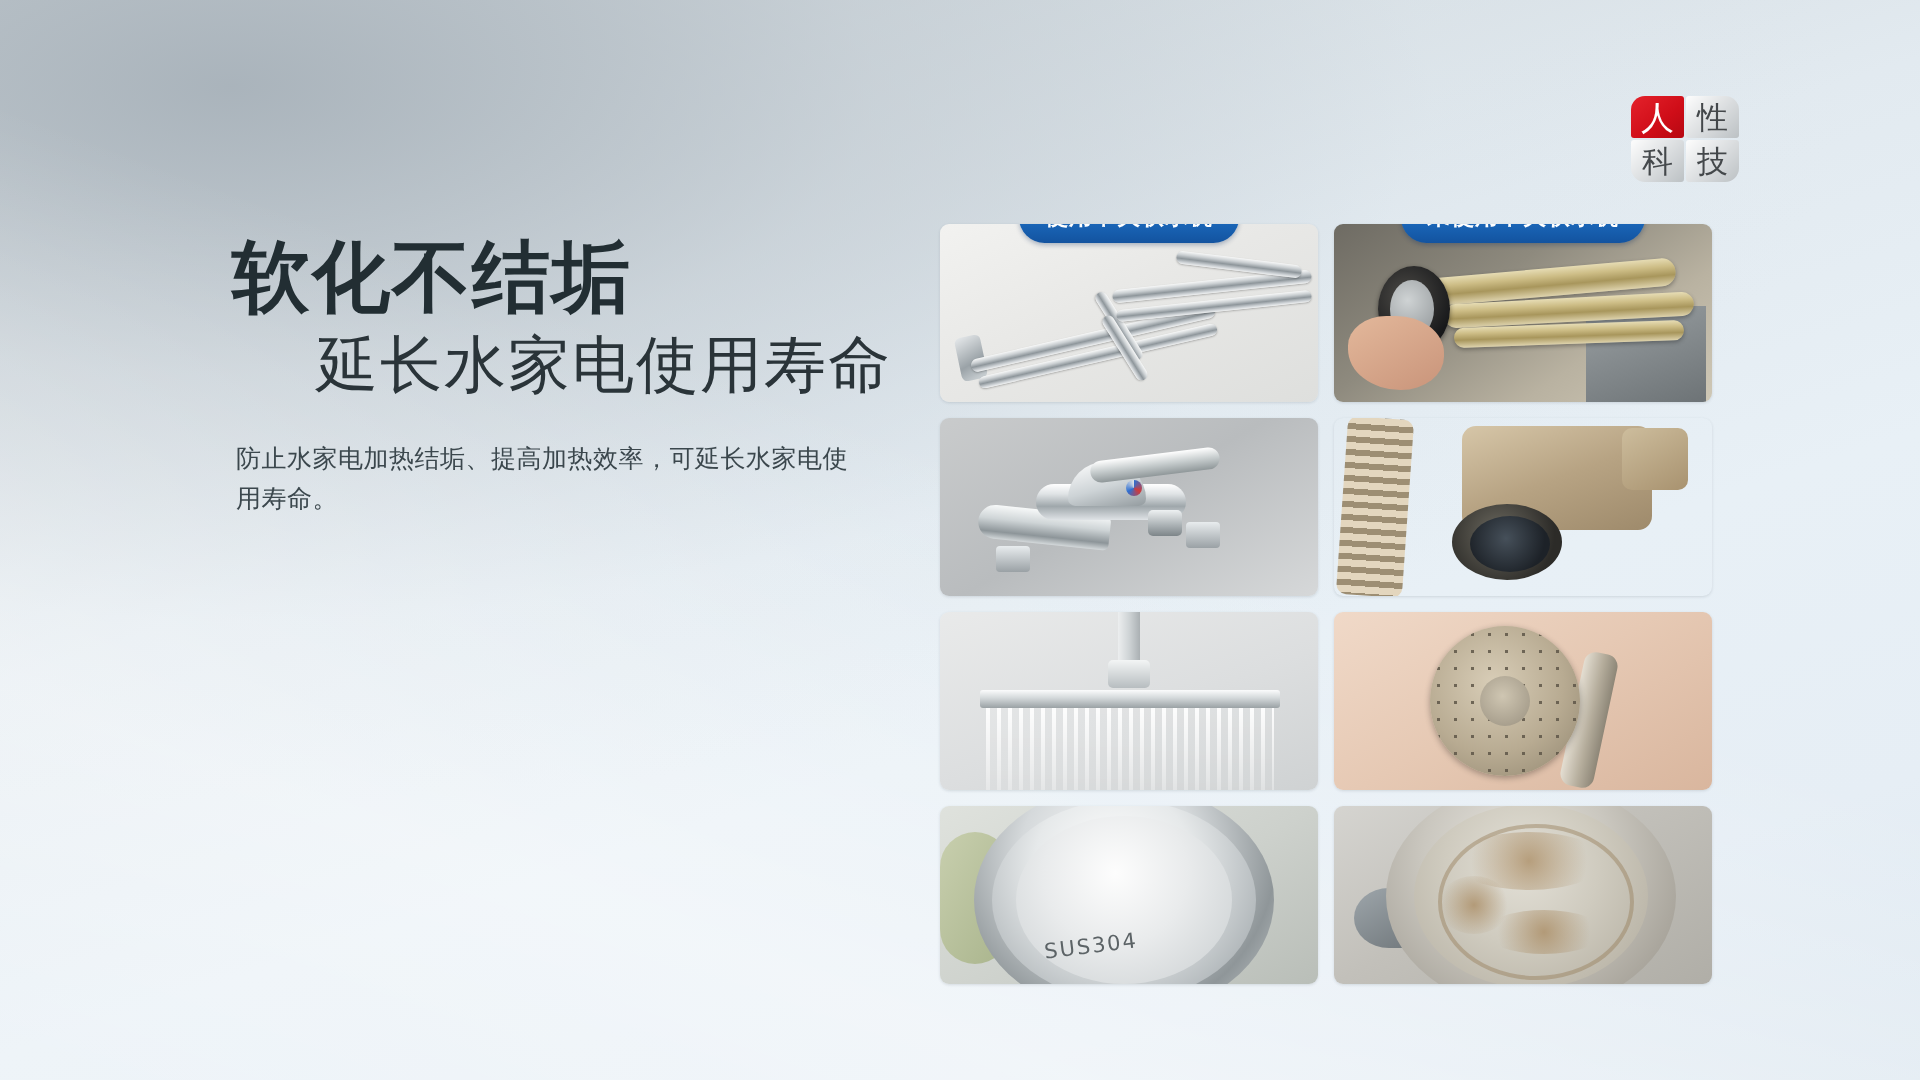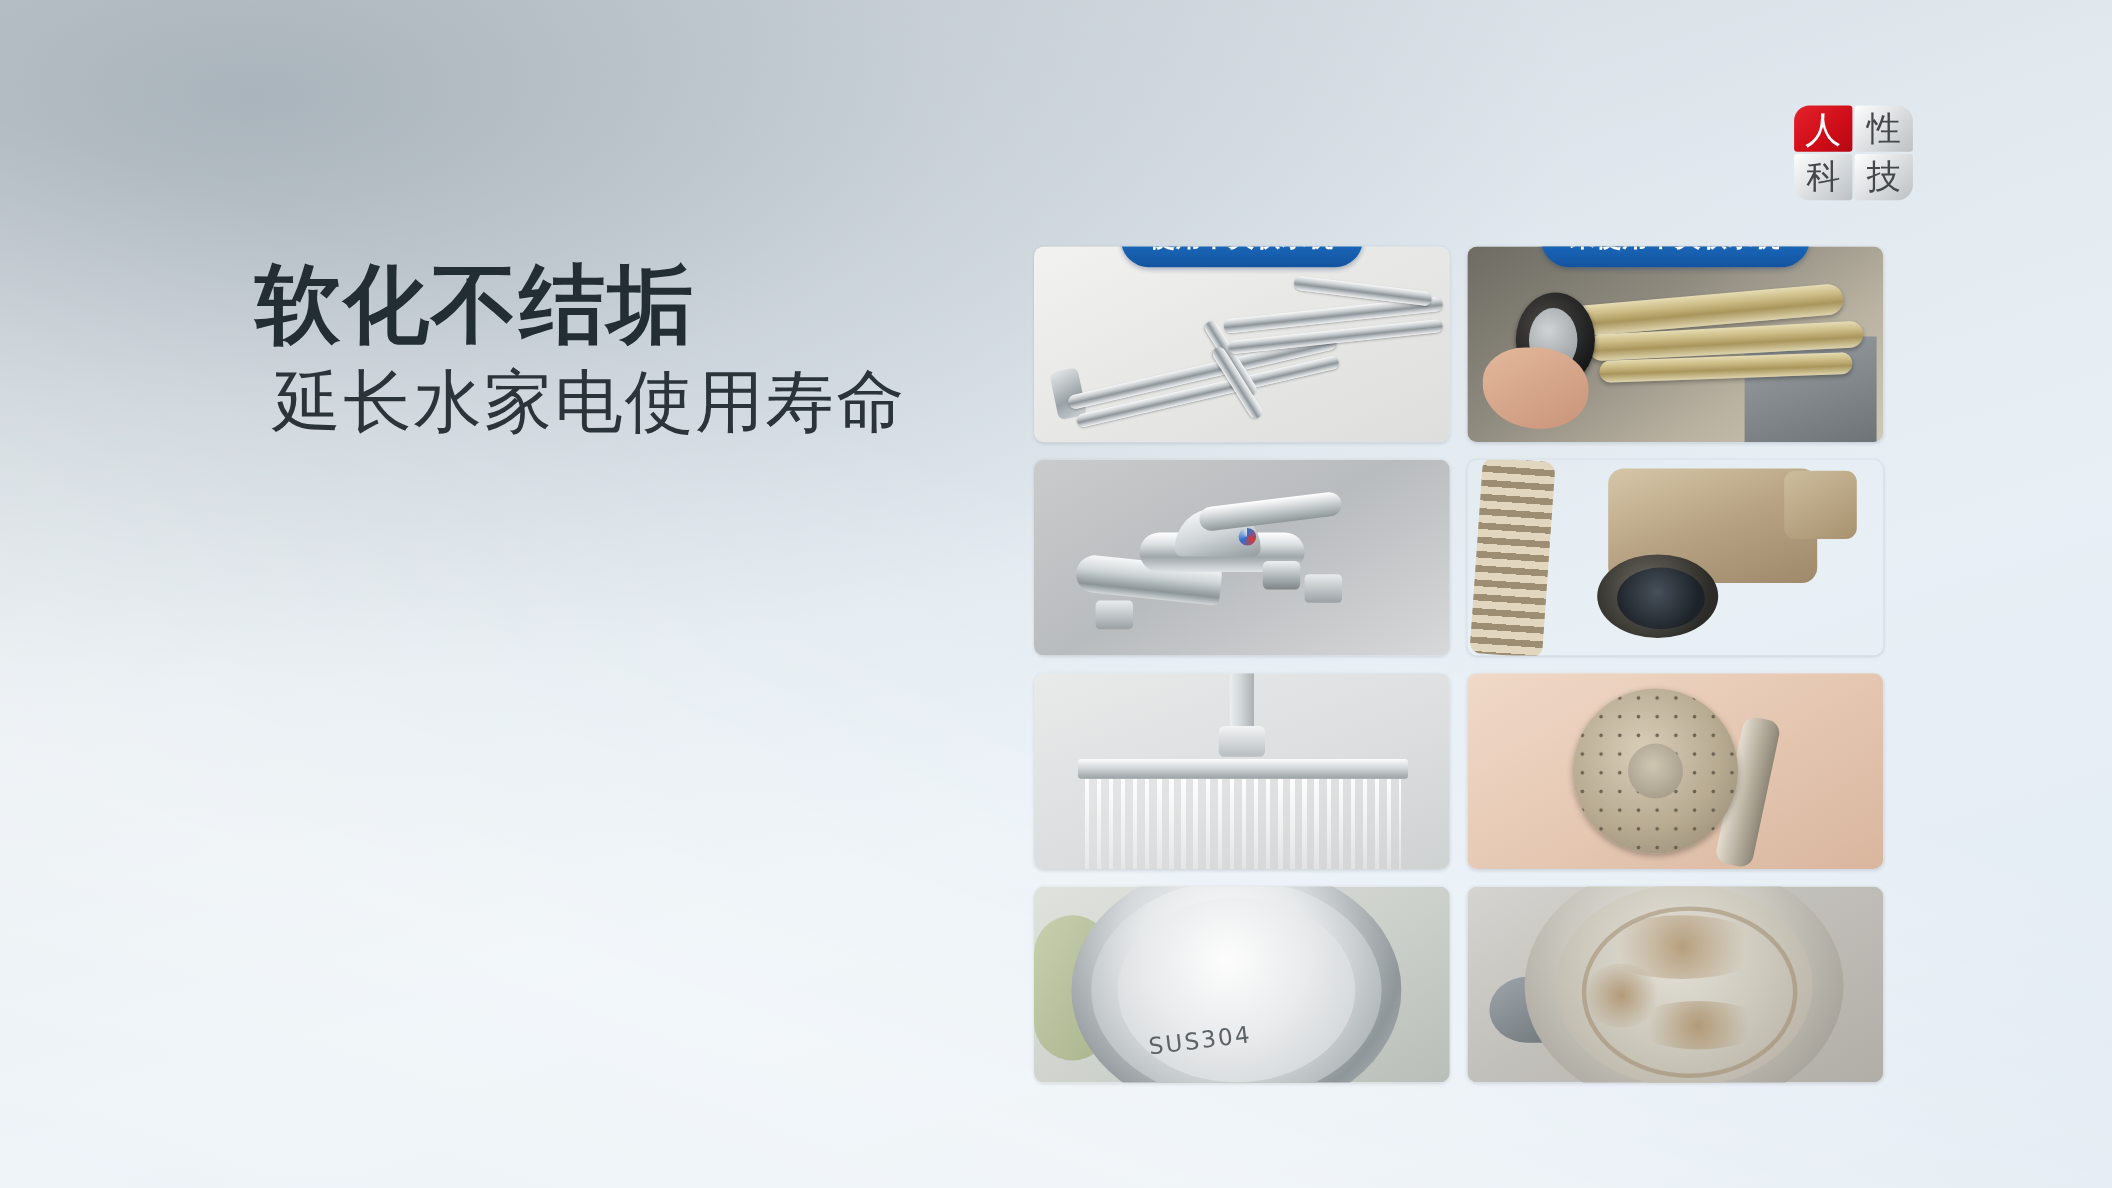--- a/index.html
+++ b/index.html
@@ -43,22 +43,23 @@
 
   
   .copy{position:absolute;left:232px;top:238px;width:660px;z-index:4;}
   .headline{
     font-size:78px;font-weight:bold;letter-spacing:2px;line-height:1.02;
     color:#222e33;margin:0;white-space:nowrap;
     font-family:"Liberation Sans","DejaVu Sans",sans-serif;
   }
   .subhead{
     font-size:62px;font-weight:normal;letter-spacing:2px;line-height:1.18;
-    color:#2a3439;margin:10px 0 0 16px;white-space:nowrap;
+    color:#2a3439;margin:10px 0 0 2px;white-space:nowrap;
     font-family:"DejaVu Sans","Liberation Sans",sans-serif;
+    text-align:right;
   }
   .blurb{
     margin:38px 0 0 4px;width:620px;
     font-size:25px;line-height:1.62;color:#3b474d;letter-spacing:0.5px;
     font-family:"DejaVu Sans","Liberation Sans",sans-serif;
   }
 
   
   .grid{
     position:absolute;left:940px;top:224px;width:772px;
@@ -207,20 +208,21 @@
   <div class="logo">
     <div class="tile red t1">人</div>
     <div class="tile t2">性</div>
     <div class="tile t3">科</div>
     <div class="tile t4">技</div>
   </div>
 
   <div class="copy">
     <h1 class="headline">软化不结垢</h1>
     <h2 class="subhead">延长水家电使用寿命</h2>
+    <p class="blurb">防止水家电加热结垢、提高加热效率，可延长水家电使用寿命。</p>
   </div>
 
   <div class="grid">
 
     <div class="cell">
       <div class="scene bg-studio">
         <div class="flange"></div>
         <div class="tube t-a"></div>
         <div class="tube t-b"></div>
         <div class="tube t-f"></div>

